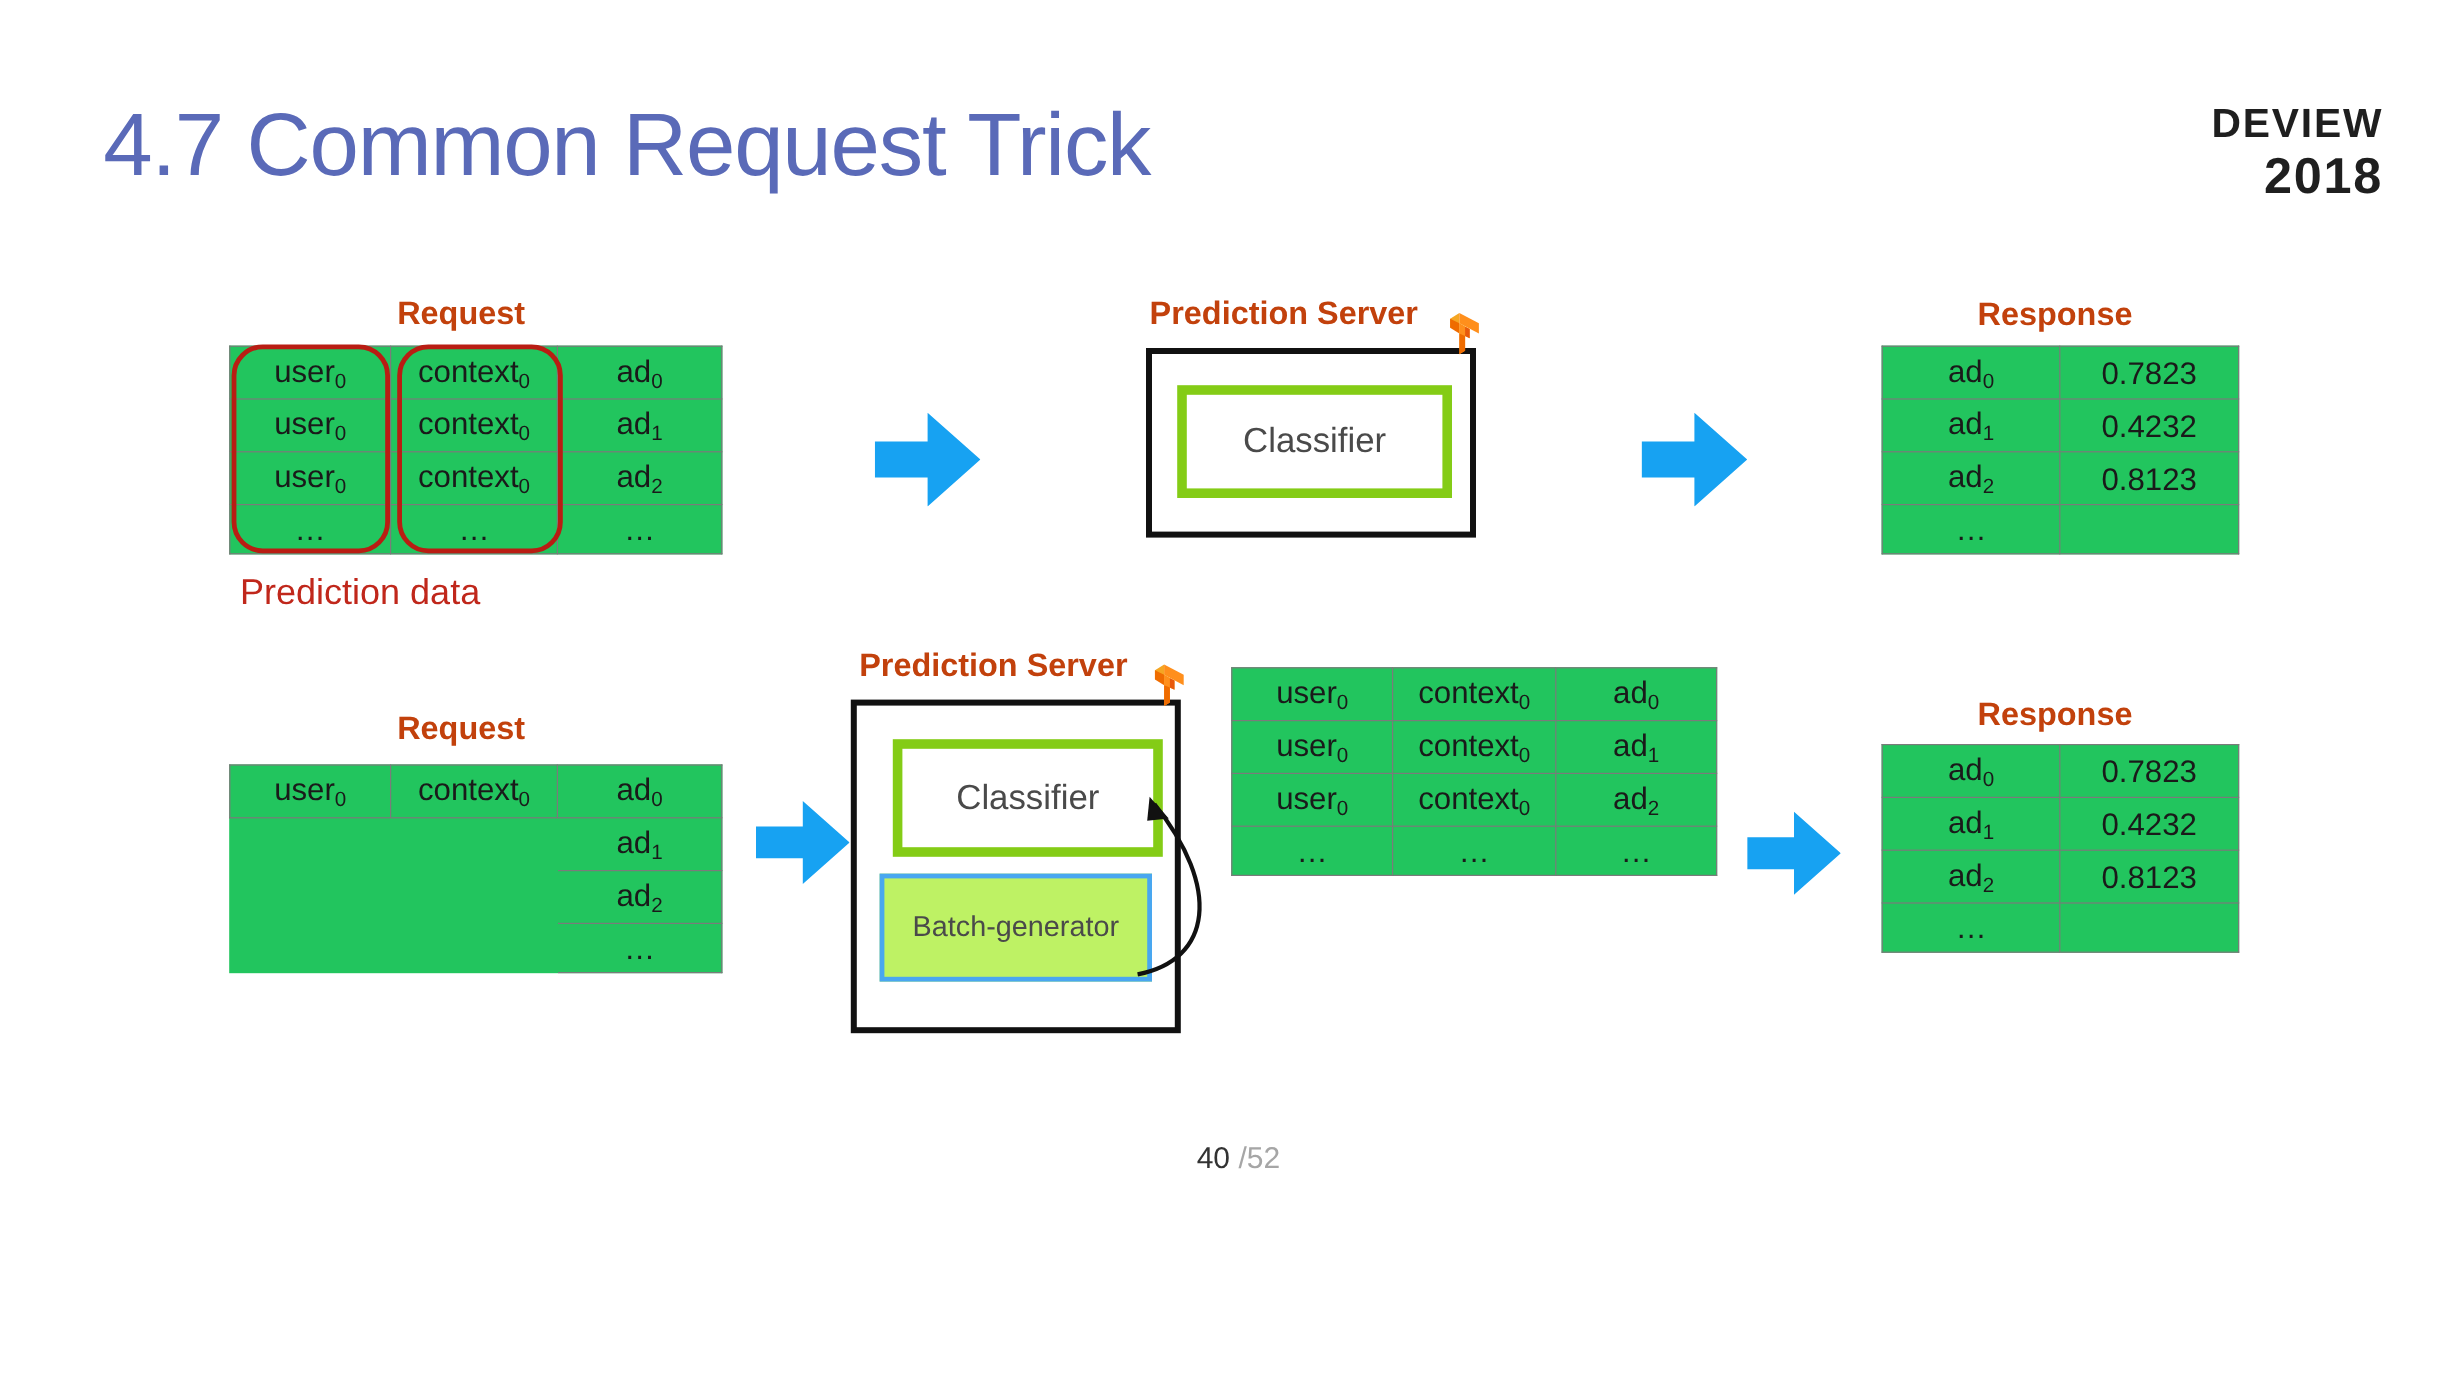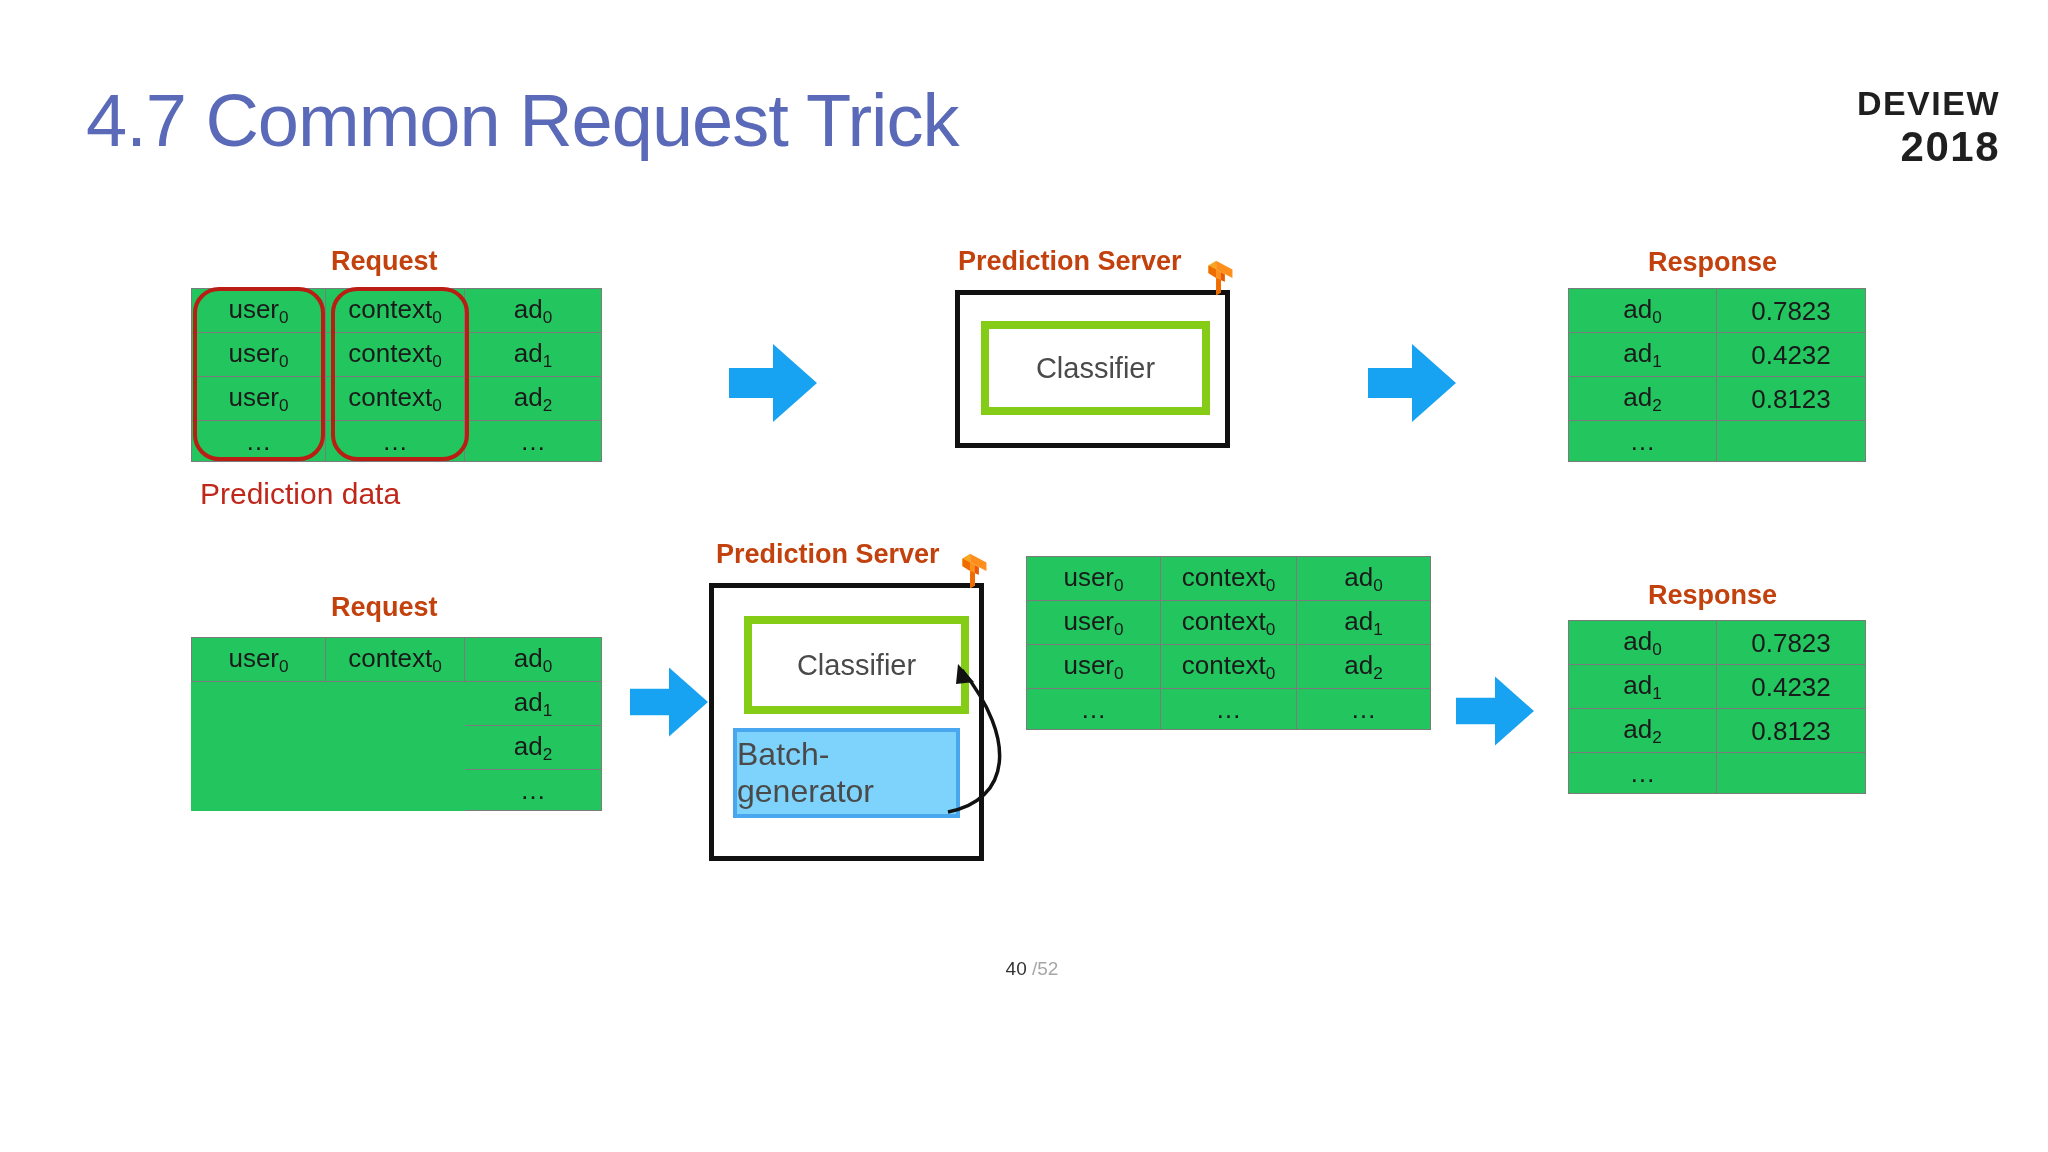--- a/index.html
+++ b/index.html
@@ -26,21 +26,21 @@
     font-size: 74px;
     font-weight: 400;
     letter-spacing: -1px;
     color: #5a6ab8;
     white-space: nowrap;
   }
 
   
   .deview-logo {
     position: absolute;
-    right: 48px;
+    right: 62px;
     top: 86px;
     text-align: right;
     color: #1f1f1f;
     font-weight: 700;
     line-height: 1.0;
   }
   .deview-logo .line1 {
     font-size: 34px;
     letter-spacing: 1.5px;
     display: block;
@@ -115,25 +115,25 @@
     background: #ffffff;
     display: flex;
     align-items: center;
     justify-content: center;
     font-size: 29px;
     color: #4a4a4a;
   }
   .batchgen-box {
     position: absolute;
     border: 4px solid #49a7f0;
-    background: #7dd3fc;
+    background: #bef264;
     display: flex;
     align-items: center;
     justify-content: center;
-    font-size: 32px;
+    font-size: 24px;
     color: #4a4a4a;
   }
 
   
   .tf-logo {
     position: absolute;
     width: 46px;
     height: 46px;
   }
 
@@ -147,21 +147,21 @@
     position: absolute;
   }
 
   
   .pagenum {
     position: absolute;
     left: 16px;
     right: 0;
     bottom: 40px;
     text-align: center;
-    font-size: 19px;
+    font-size: 25px;
     color: #333333;
     white-space: nowrap;
   }
   .pagenum .total {
     color: #a6a6a6;
   }
 </style>
 </head>
 <body>
 

